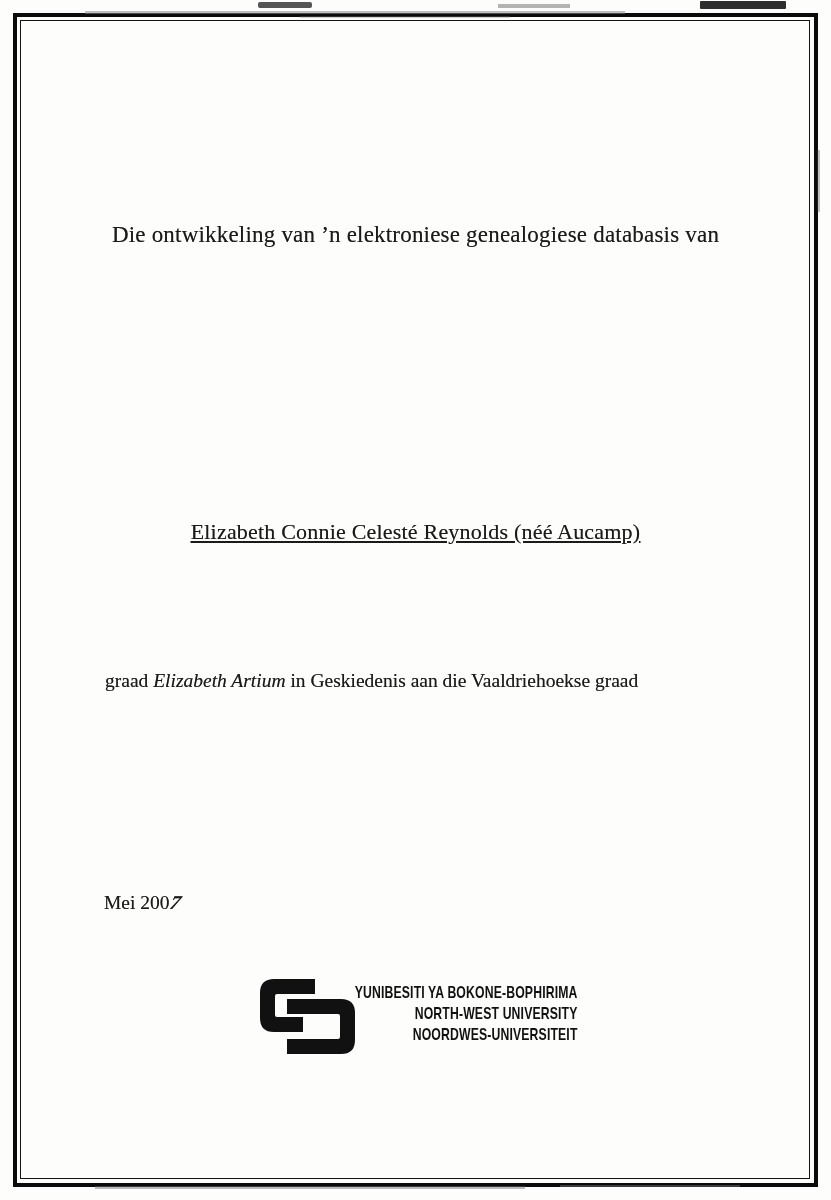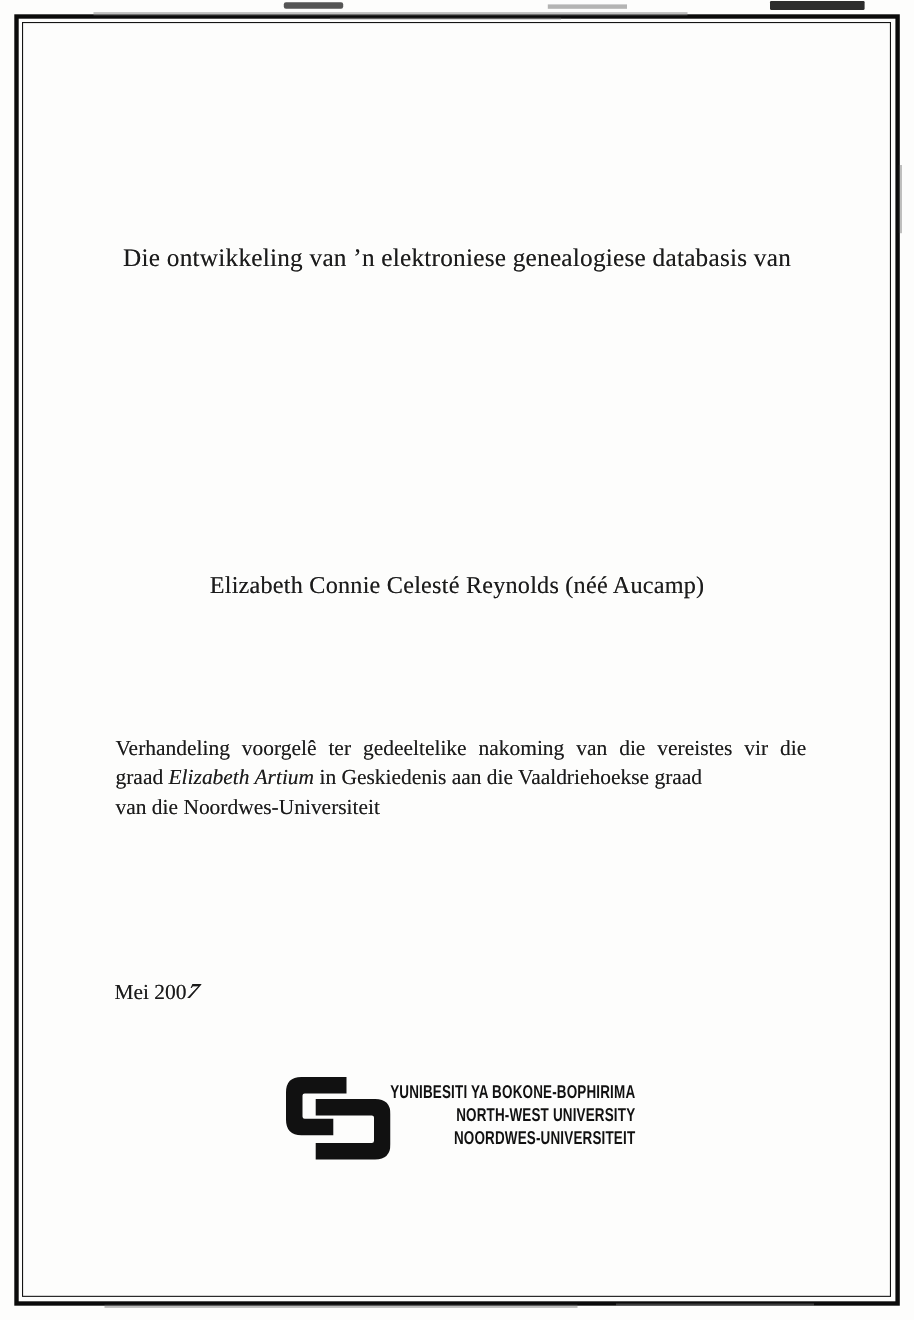--- a/index.html
+++ b/index.html
@@ -36,21 +36,21 @@
   .title-block{
     position:absolute;left:60px;right:60px;top:212px;
     text-align:center;font-size:23px;line-height:45px;letter-spacing:.2px;
   }
   .byline-label{
     position:absolute;left:0;right:0;top:437px;
     text-align:center;font-size:20px;
   }
   .author-line{
     position:absolute;left:0;right:0;top:519px;
-    text-align:center;font-size:22px;letter-spacing:.2px;
+    text-align:center;font-size:22px;letter-spacing:.2px;text-decoration:underline;
   }
   .declaration{
     position:absolute;left:105px;width:628px;top:667px;
     font-size:19.5px;line-height:27px;
   }
   .decl-line1{text-align:justify;text-align-last:justify;}
   .decl-line2,.decl-line3{text-align:left;white-space:nowrap;}
   .italic{font-style:italic;}
   .footer-block{
     position:absolute;left:104px;top:890px;
@@ -91,23 +91,21 @@
   <div class="smudge sm-h"></div>
 
   <div class="title-block ink">
     <div>Die ontwikkeling van ’n elektroniese genealogiese databasis van</div>
   </div>
 
 
   <div class="author-line ink">Elizabeth Connie Celesté Reynolds (néé Aucamp)</div>
 
   <div class="declaration ink">
-    <div class="decl-line1">Verhandeling voorgelê ter gedeeltelike nakoming van die vereistes vir die</div>
     <div class="decl-line2"><span>graad </span><span class="italic">Elizabeth Artium</span><span> in Geskiedenis aan die Vaaldriehoekse graad</span></div>
-    <div class="decl-line3">van die Noordwes-Universiteit</div>
   </div>
 
   <div class="footer-block ink">
     <div><span>Mei 200</span><span class="seven">7</span></div>
   </div>
 
   <div class="logo">
     <svg class="logo-mark" viewBox="0 0 100 80" aria-hidden="true">
       <path d="M60,2 H19 Q5,2 5,16 V41 Q5,55 19,55 H48 V40 H22 Q20,40 20,38 V19 Q20,17 22,17 H60 Z" fill="#111"></path>
       <path d="M32,22 H86 Q100,22 100,36 V63 Q100,77 86,77 H32 V62 H83 Q85,62 85,60 V39 Q85,37 83,37 H32 Z" fill="#111"></path>

